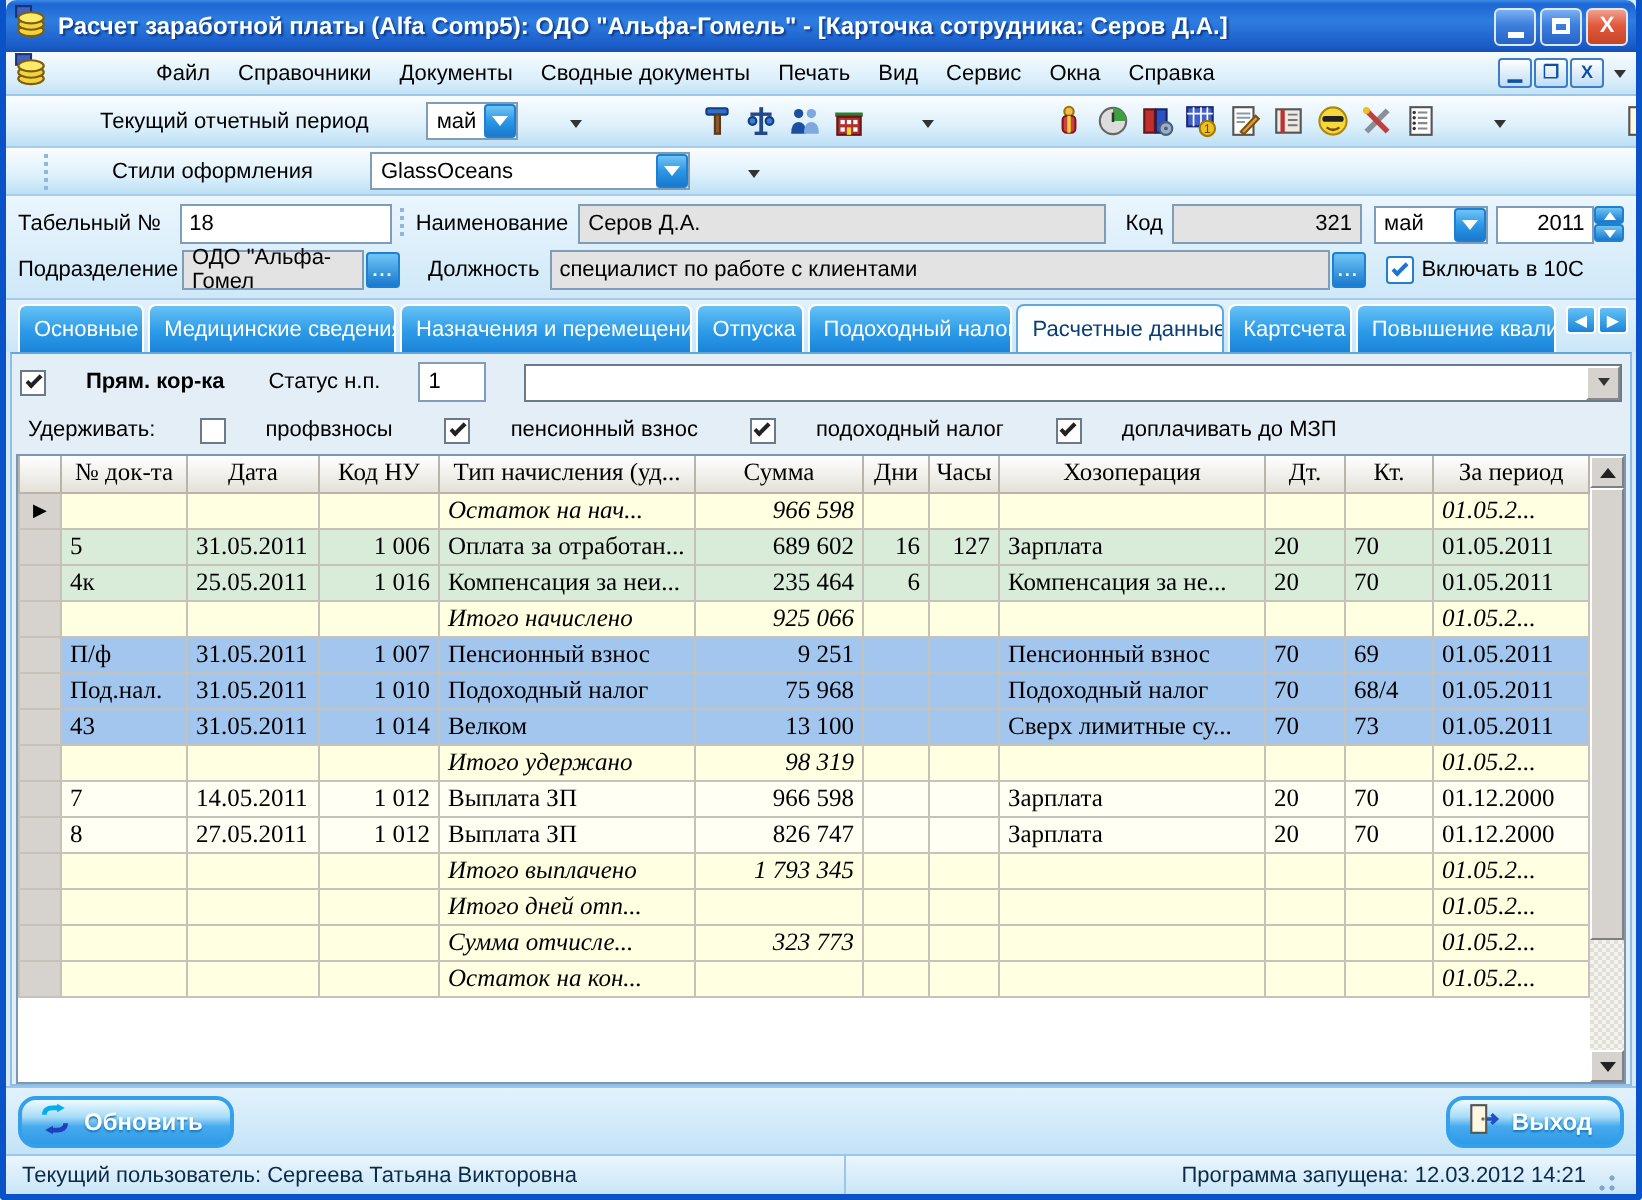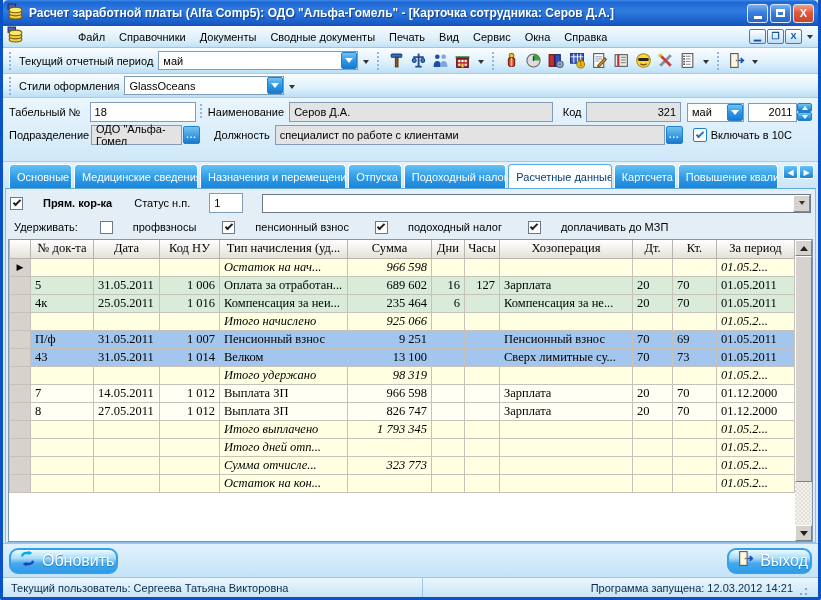--- a/index.html
+++ b/index.html
@@ -24,42 +24,42 @@
   .menubar { height:22px; flex:0 0 22px; display:flex; align-items:center; padding:0 4px;
     background:linear-gradient(180deg,#F6FBFE 0%,#D9EEFA 70%,#C2E2F6 100%); border-bottom:1px solid #9CC6E8;gap:43px; }
   .menubar .menu-item { font-size:11px; color:#000; padding:3px 7px; }
   .mdi-btns { margin-left:auto; display:flex; align-items:center; }
   .mdibtn { width:17px; height:15px; margin-left:1px; border:1px solid #3C7CC8; border-radius:2px;
     background:linear-gradient(180deg,#FFFFFF,#BFDDF4); color:#1050A0; font-size:9px; font-weight:bold;
     display:flex; align-items:center; justify-content:center; line-height:1; }
   .mini-drop { width:9px; height:14px; display:flex; align-items:center; justify-content:center; margin-left:3px; }
 
   
-  .toolbar { display:flex; align-items:center; padding:1px 2px;
-    background:linear-gradient(180deg,#FAFDFF 0%,#DDF0FB 60%,#BCDFF5 100%); border-bottom:1px solid #A6CCEA; }
+  .toolbar { display:flex; align-items:center; padding:1px 15px;
+    background:linear-gradient(180deg,#FAFDFF 0%,#DDF0FB 60%,#BCDFF5 100%); border-bottom:1px solid #A6CCEA;gap:24px; }
   .toolbar.tb1 { height:26px; flex:0 0 26px; }
   .toolbar.tb2 { height:24px; flex:0 0 24px; }
   .grip { width:6px; height:18px; margin:0 3px;
     background-image:repeating-linear-gradient(180deg,#8FB8DC 0 2px,transparent 2px 4px);
     background-size:2px 100%; background-repeat:repeat-y; background-position:1px 0; }
   .tb-label { font-size:11px; color:#000; margin:0 5px 0 2px; white-space:nowrap; }
   .combo { display:flex; align-items:center; background:#fff; border:1px solid #7F9DB9; height:19px; }
   .combo .combo-text { font-size:11px; padding:0 4px; flex:1; white-space:nowrap; overflow:hidden; }
   .xp-drop { width:16px; height:17px; border-radius:2px; margin:0; border:1px solid #1F7FD0;
     background:linear-gradient(180deg,#6FC4F5 0%,#2D97E6 50%,#1879CE 100%);
     display:flex; align-items:center; justify-content:center; }
   .arrow-down-white { width:0; height:0; border-left:4px solid transparent; border-right:4px solid transparent; border-top:5px solid #fff; }
   .arrow-down-black { width:0; height:0; border-left:3px solid transparent; border-right:3px solid transparent; border-top:4px solid #333; }
   .tb-more { width:11px; height:20px; display:flex; align-items:flex-end; justify-content:center; padding-bottom:7px; margin:0 2px; }
   .tb-icon { width:20px; height:20px; margin:0 1px; display:flex; align-items:center; justify-content:center; }
   .tb-icon svg { width:17px; height:17px; }
 
   
   .formarea { flex:0 0 50px; background:linear-gradient(180deg,#EBF6FD 0%,#CFE8F8 100%);
-    padding:3px 6px 14px 6px; border-bottom:1px solid #A6CCEA; }
+    padding:3px 6px 2px 6px; border-bottom:1px solid #A6CCEA; }
   .form-row { display:flex; align-items:center; height:22px; margin-bottom:1px; }
   .flabel { font-size:11px; color:#000; white-space:nowrap; }
   .tfield { border:1px solid #7F9DB9; background:#fff; height:20px; font-size:11px; padding:0 4px;
     display:flex; align-items:center; }
   .tfield.gray { background:#E3E3E3; }
   .tfield.num { justify-content:flex-end; }
   .ellipsis-btn { width:17px; height:18px; border-radius:2px; border:1px solid #1F7FD0; margin-left:1px;
     background:linear-gradient(180deg,#6FC4F5,#1879CE); color:#fff; font-size:9px; font-weight:bold;
     display:flex; align-items:center; justify-content:center; letter-spacing:1px;}
   .spinner { display:flex; flex-direction:column; width:15px; height:18px; }
@@ -122,24 +122,24 @@
   .sbtn { height:16px; flex:0 0 16px; background:#D6D3CE; border:1px solid #808080;
     border-top-color:#fff; border-left-color:#fff; display:flex; align-items:center; justify-content:center; }
   .sb-thumb { flex:0 0 226px; background:#D6D3CE; border:1px solid #808080; border-top-color:#fff; border-left-color:#fff; }
   .sb-spacer { flex:1; }
   .tri-up { width:0;height:0;border-left:4px solid transparent;border-right:4px solid transparent;border-bottom:5px solid #222; }
   .tri-dn { width:0;height:0;border-left:4px solid transparent;border-right:4px solid transparent;border-top:5px solid #222; }
 
   
   .btnrow { flex:0 0 34px; display:flex; align-items:center; padding:0 6px;
     background:linear-gradient(180deg,#E2F2FC,#C4E3F7); border-top:1px solid #9CC6E8; }
-  .glassbtn { height:26px; border:2px solid #34A0EC; border-radius:9px; padding:0 2px 0 8px;
-    display:flex; align-items:center; color:#fff; font-size:16px;
+  .glassbtn { height:26px; border:2px solid #34A0EC; border-radius:9px; padding:0 14px 0 8px;
+    display:flex; align-items:center; color:#fff; font-size:12px;
     background:linear-gradient(180deg,#EFFAFF 0%,#A8DCF8 38%,#47AAEE 60%,#2E9BE8 100%);
-    text-shadow:0 1px 1px #1878B8; }
+    text-shadow:0 1px 1px #1878B8;font-weight:bold; }
   .glassbtn .blabel { margin-left:6px; }
   .glassbtn svg { width:17px; height:17px; }
 
   
   .statusbar { flex:0 0 20px; display:flex; background:linear-gradient(180deg,#EAF6FD,#C9E5F7);
     border-top:1px solid #9CC6E8; font-size:11px; color:#0A2A4A; }
   .status-cell { display:flex; align-items:center; padding:0 8px; border-right:1px solid #9CC6E8; }
   .status-cell.left { flex:0 0 420px; }
   .status-cell.right { flex:1; justify-content:flex-end; }
   .resize-grip { width:12px; height:12px; margin:6px 1px 0 4px;
@@ -546,20 +546,34 @@
                 <td class="al-r">9 251</td>
                 <td class="al-r"></td>
                 <td class="al-r"></td>
                 <td>Пенсионный взнос</td>
                 <td>70</td>
                 <td>69</td>
                 <td>01.05.2011</td>
               </tr>
               <tr class="r-blue">
                 <td class="selcell"></td>
+                <td>Под.нал.</td>
+                <td>31.05.2011</td>
+                <td class="al-r">1 010</td>
+                <td>Подоходный налог</td>
+                <td class="al-r">75 968</td>
+                <td class="al-r"></td>
+                <td class="al-r"></td>
+                <td>Подоходный налог</td>
+                <td>70</td>
+                <td>68/4</td>
+                <td>01.05.2011</td>
+              </tr>
+              <tr class="r-blue">
+                <td class="selcell"></td>
                 <td>43</td>
                 <td>31.05.2011</td>
                 <td class="al-r">1 014</td>
                 <td>Велком</td>
                 <td class="al-r">13 100</td>
                 <td class="al-r"></td>
                 <td class="al-r"></td>
                 <td>Сверх лимитные су...</td>
                 <td>70</td>
                 <td>73</td>

